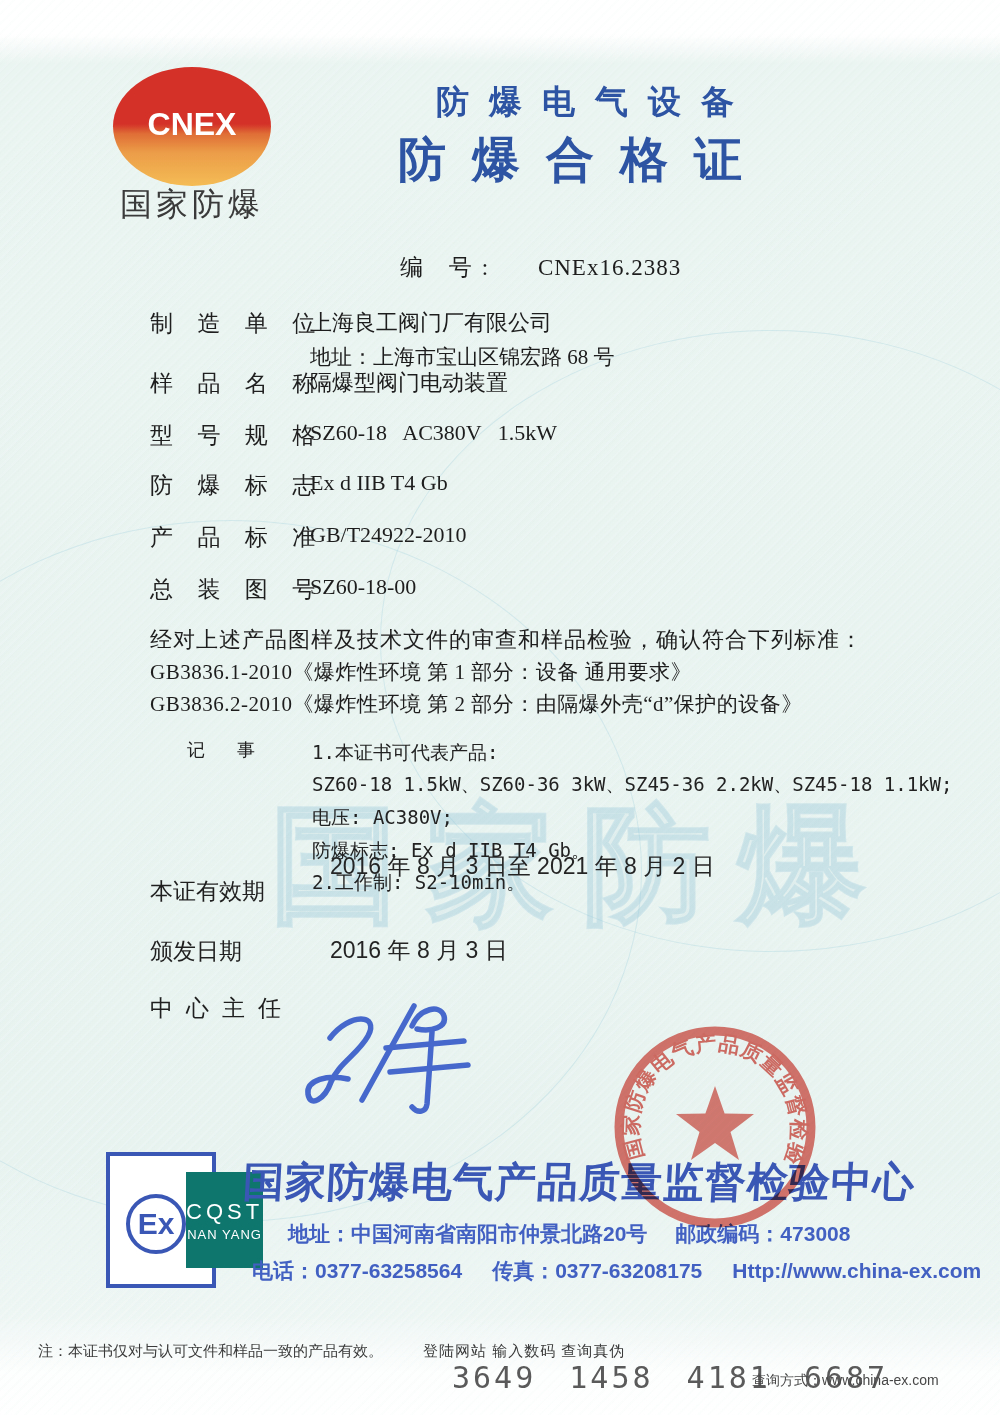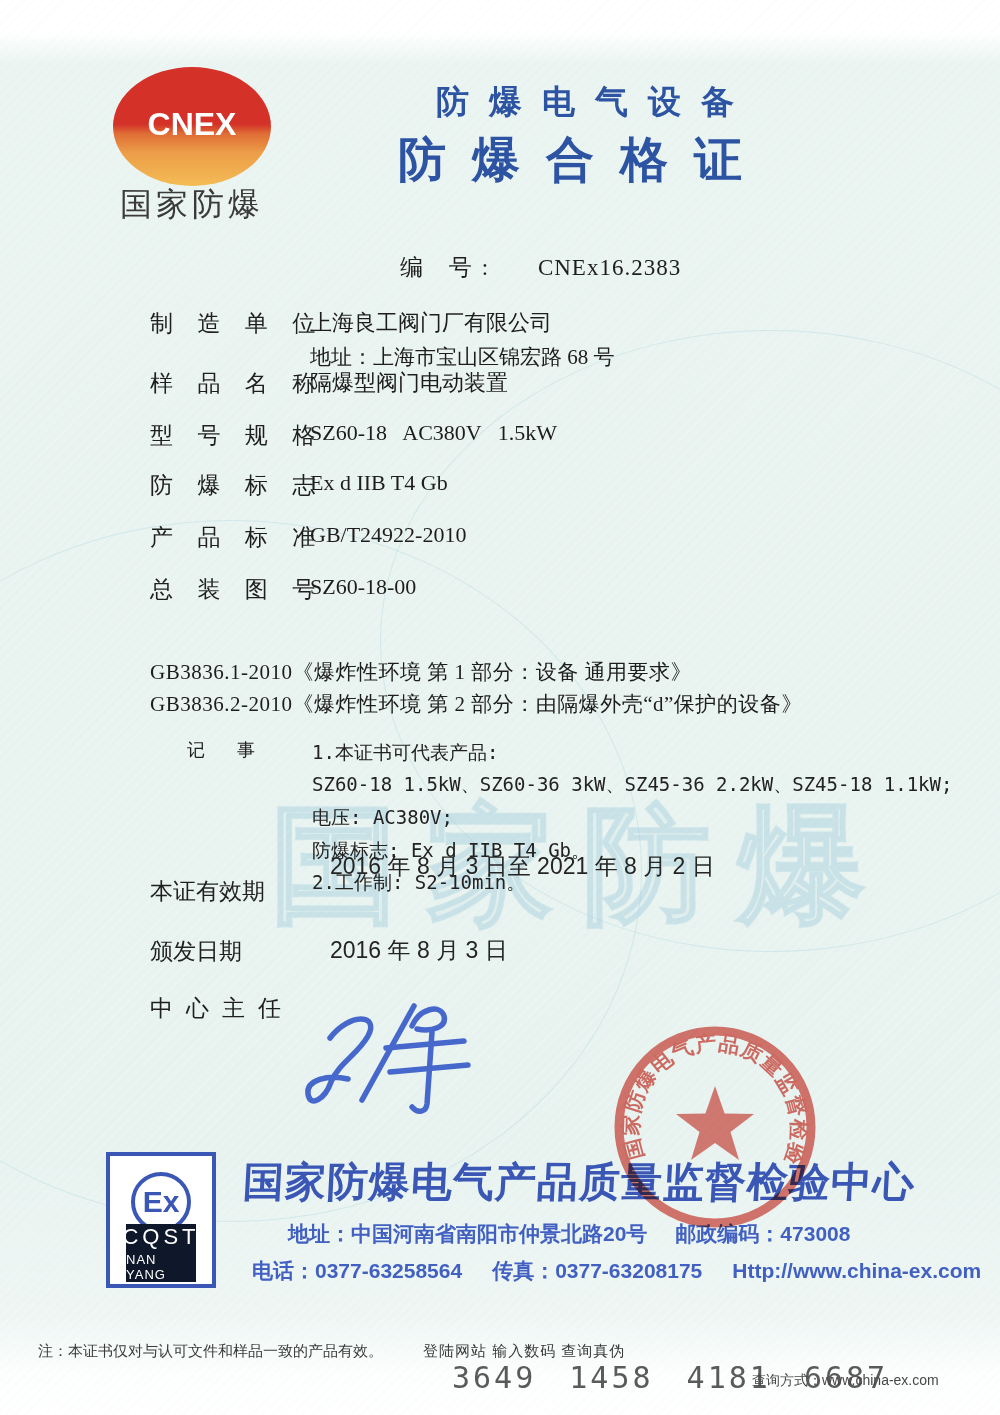--- a/index.html
+++ b/index.html
@@ -68,30 +68,30 @@
   
   .date-label{position:absolute;left:150px;font-family:"Liberation Sans",sans-serif;font-size:23px;color:#1f1f1f;white-space:nowrap;}
   .date-value{position:absolute;left:330px;font-family:"Liberation Sans",sans-serif;font-size:23px;color:#242424;white-space:pre;}
   .director-label{position:absolute;left:150px;top:993px;font-family:"Liberation Sans",sans-serif;font-size:23px;color:#1f1f1f;letter-spacing:13px;}
   
   .signature{position:absolute;left:300px;top:998px;z-index:2;}
   .seal{position:absolute;left:610px;top:1022px;z-index:3;mix-blend-mode:multiply;opacity:.88;}
   
   .ex-badge{
     position:absolute;left:106px;top:1152px;width:110px;height:136px;background:#ffffff;
-    border:4px solid #3a57b5;box-sizing:border-box;padding:16px;display:flex;flex-direction:column;
+    border:4px solid #3a57b5;box-sizing:border-box;padding:16px;display:flex;flex-direction:row;
   }
   .ex-badge .top{flex:1.15;display:flex;align-items:center;justify-content:center;background:#fff;}
   .ex-circle{
     width:60px;height:60px;border:4px solid #3a57b5;border-radius:50%;box-sizing:border-box;
     display:flex;align-items:center;justify-content:center;margin-bottom:-8px;background:#fff;
     font-family:"Liberation Sans",sans-serif;font-weight:bold;font-size:30px;color:#3a57b5;
   }
   .ex-badge .bottom{
-    flex:1;background:#0f172a;display:flex;flex-direction:column;align-items:center;justify-content:center;
+    flex:1;background:#0f766e;display:flex;flex-direction:column;align-items:center;justify-content:center;
     font-family:"Liberation Sans",sans-serif;color:#fff;
   }
   .ex-cqst{font-size:22px;letter-spacing:4px;}
   .ex-city{font-size:13px;letter-spacing:1px;margin-top:2px;}
   .org-name{
     position:absolute;left:243px;top:1155px;width:680px;z-index:2;
     font-family:"DejaVu Serif","Liberation Serif",serif;font-weight:bold;font-size:41px;color:#3a57b5;
     letter-spacing:1px;transform:skewX(-3deg);white-space:nowrap;
   }
   .addr-line{
@@ -153,20 +153,21 @@
 
   <div class="flabel z2" style="top:470px;">防 爆 标 志</div>
   <div class="fvalue z2" style="top:470px;">Ex d IIB T4 Gb</div>
 
   <div class="flabel z2" style="top:522px;">产 品 标 准</div>
   <div class="fvalue z2" style="top:522px;">GB/T24922-2010</div>
 
   <div class="flabel z2" style="top:574px;">总 装 图 号</div>
   <div class="fvalue z2" style="top:574px;">SZ60-18-00</div>
 
+  <div class="std-intro z2">经对上述产品图样及技术文件的审查和样品检验，确认符合下列标准：</div>
   <div class="std-line z2" style="top:658px;">GB3836.1-2010《爆炸性环境 第 1 部分：设备 通用要求》</div>
   <div class="std-line z2" style="top:690px;">GB3836.2-2010《爆炸性环境 第 2 部分：由隔爆外壳“d”保护的设备》</div>
 
   <div class="notes-label z2">记事</div>
   <div class="note-line z2" style="top:740px;">1.本证书可代表产品:</div>
   <div class="note-line z2" style="top:772px;">SZ60-18 1.5kW、SZ60-36 3kW、SZ45-36 2.2kW、SZ45-18 1.1kW;</div>
   <div class="note-line z2" style="top:805px;">电压: AC380V;</div>
   <div class="note-line z2" style="top:838px;">防爆标志: Ex d IIB T4 Gb。</div>
   <div class="note-line z2" style="top:870px;">2.工作制: S2-10min。</div>
 

